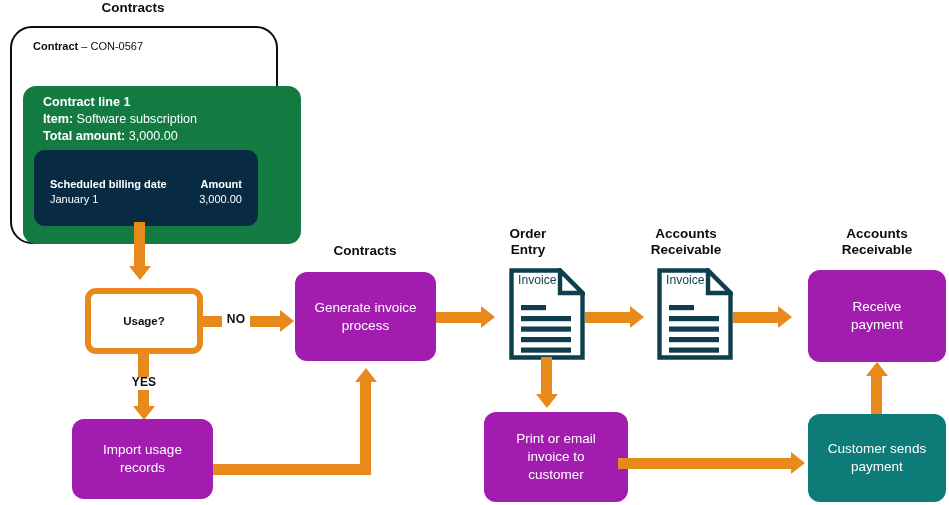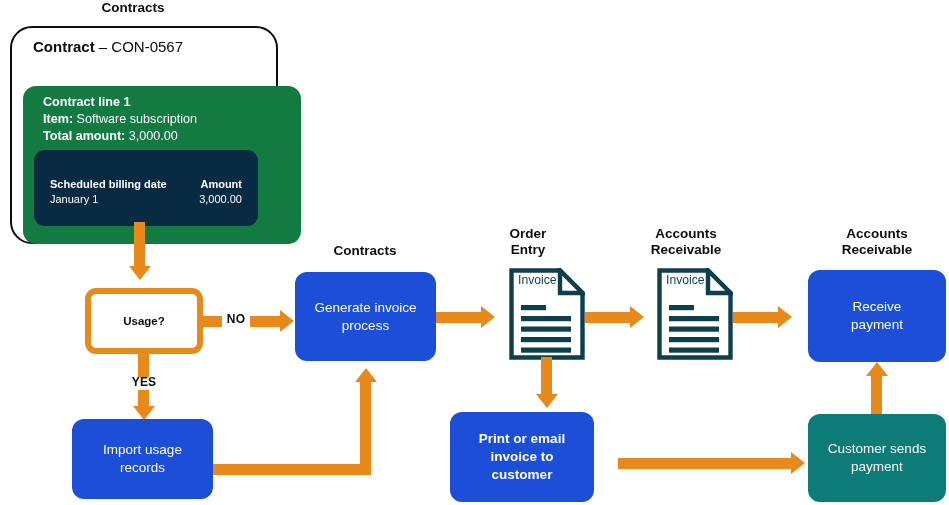--- a/index.html
+++ b/index.html
@@ -31,21 +31,21 @@
     white-space: pre-line;
   }
 
   
   .contract-card {
     border: 2.2px solid #0d0d0d;
     border-radius: 22px;
     background: #ffffff;
   }
   .contract-line-1 {
-    font-size: 15px;
+    font-size: 11px;
     color: #0d0d0d;
     line-height: 17px;
   }
   .contract-line-1 b { font-weight: bold; }
 
   
   .green-panel {
     background: #137a42;
     border-radius: 13px;
   }
@@ -91,21 +91,21 @@
     border-radius: 12px;
     display: flex;
     align-items: center;
     justify-content: center;
     text-align: center;
     color: #ffffff;
     font-size: 13.5px;
     line-height: 18px;
     white-space: pre-line;
   }
-  .pbox.navy { background: #1d4ed8; }
+  .pbox.navy { background: #a21caf; }
   .pbox.teal { background: #0d7b77; }
 
   
   .decision {
     border: 6.5px solid #e8891b;
     border-radius: 11px;
     background: #ffffff;
     display: flex;
     align-items: center;
     justify-content: center;
@@ -280,21 +280,21 @@
   <div class="abs caption" style="left:831px; top:226px; width:92px;">Accounts
 Receivable</div>
   <div class="abs pbox navy" style="left:808px; top:270px; width:138px; height:92px;">
     <span>Receive
 payment</span>
   </div>
 
   <div class="abs bar-v" style="left:541px; top:357px; width:11px; height:39px;"></div>
   <div class="abs arrow-d" style="left:535.5px; top:394px;"></div>
 
-  <div class="abs pbox navy" style="left:450px; top:412px; width:144px; height:90px;font-weight:bold;">
+  <div class="abs pbox navy" style="left:484px; top:412px; width:144px; height:90px;">
     <span>Print or email
 invoice to
 customer</span>
   </div>
 
   <div class="abs bar-h" style="left:618px; top:457.5px; width:173px; height:11px;"></div>
   <div class="abs arrow-r" style="left:791px; top:452px;"></div>
 
   <div class="abs pbox teal" style="left:808px; top:414px; width:138px; height:88px;">
     <span>Customer sends

